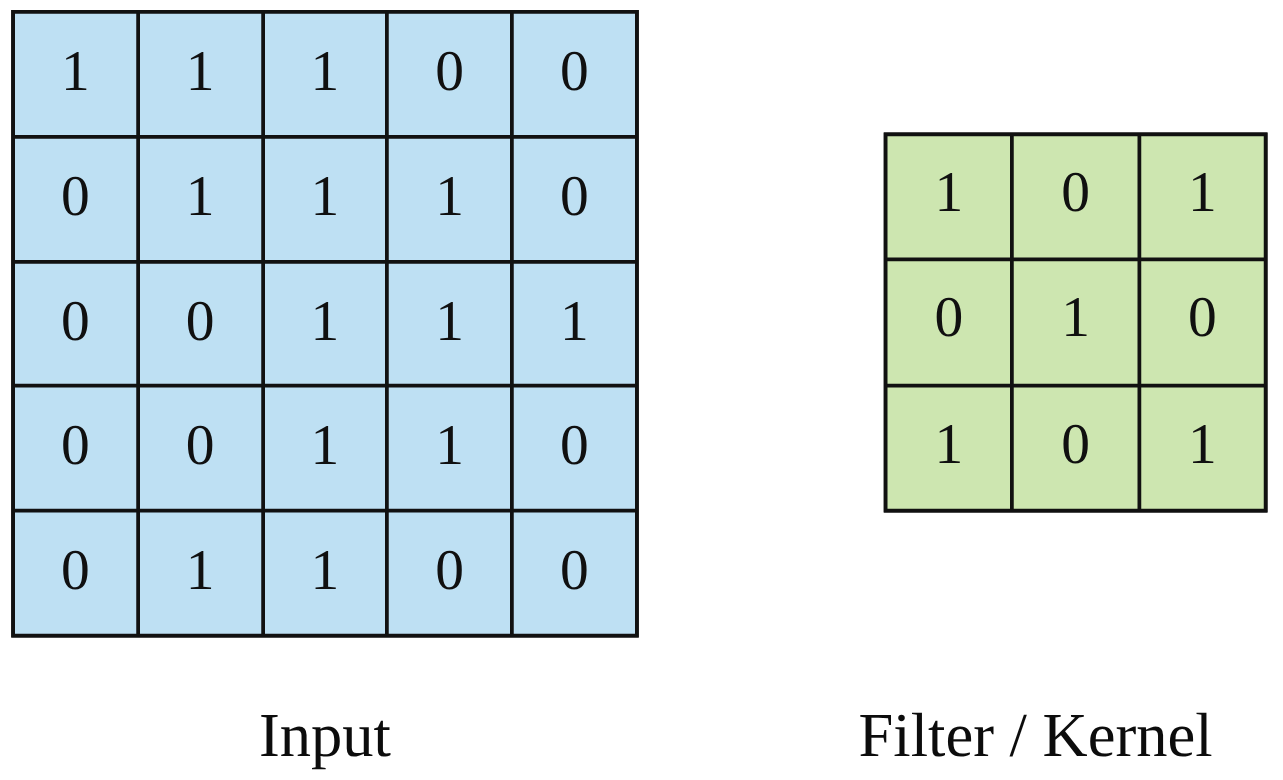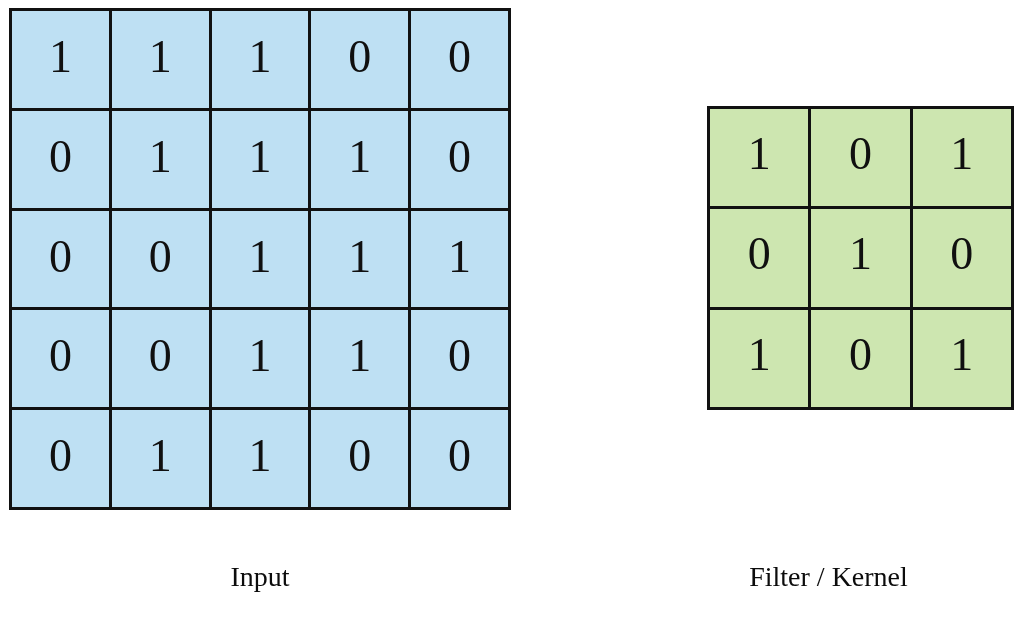--- a/index.html
+++ b/index.html
@@ -70,21 +70,21 @@
     grid-template-rows: repeat(3, 1fr);
   }
   #filter-grid .cell {
     background: #cde6b0;
     padding-top: 22px;
   }
 
   
   .caption {
     position: absolute;
-    font-size: 28px;
+    font-size: 50px;
     line-height: 1;
     white-space: nowrap;
     color: #0c0c0c;
     text-align: center;
   }
   #caption-input {
     left: 9px;
     top: 563px;
     width: 502px;
   }

